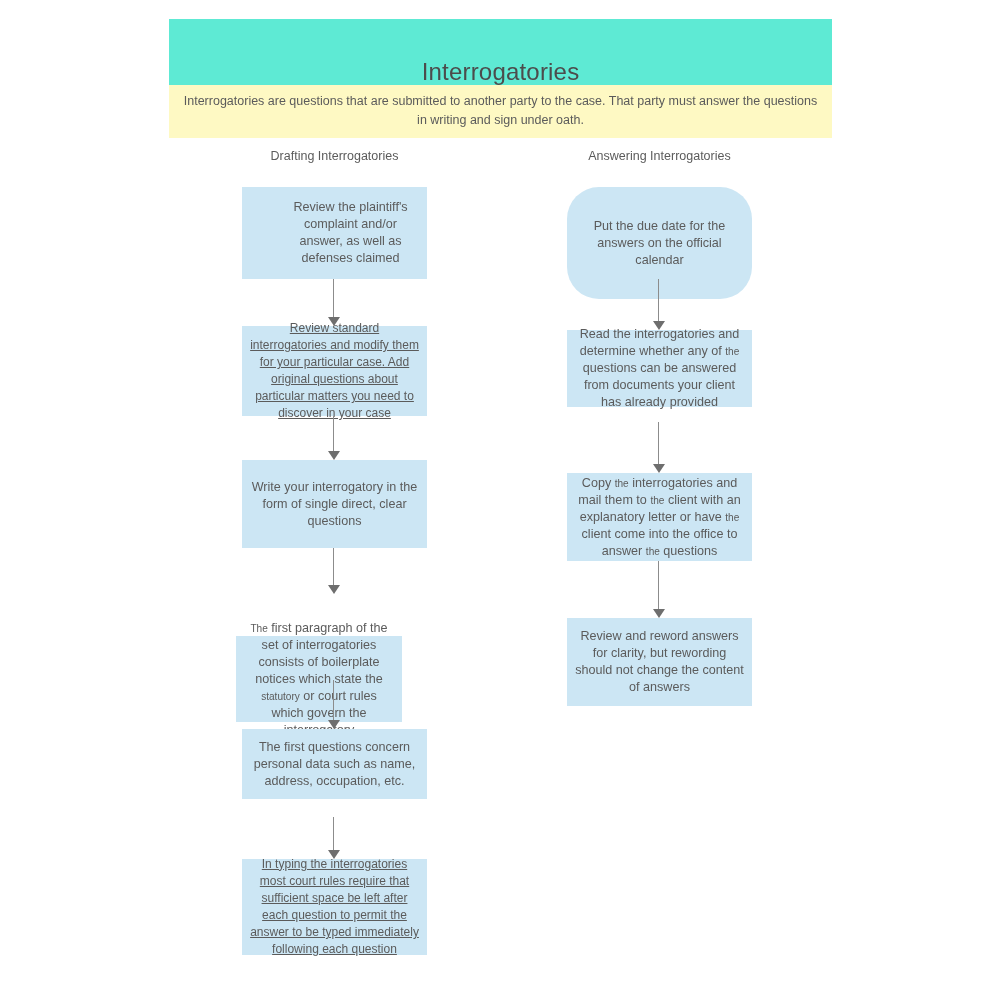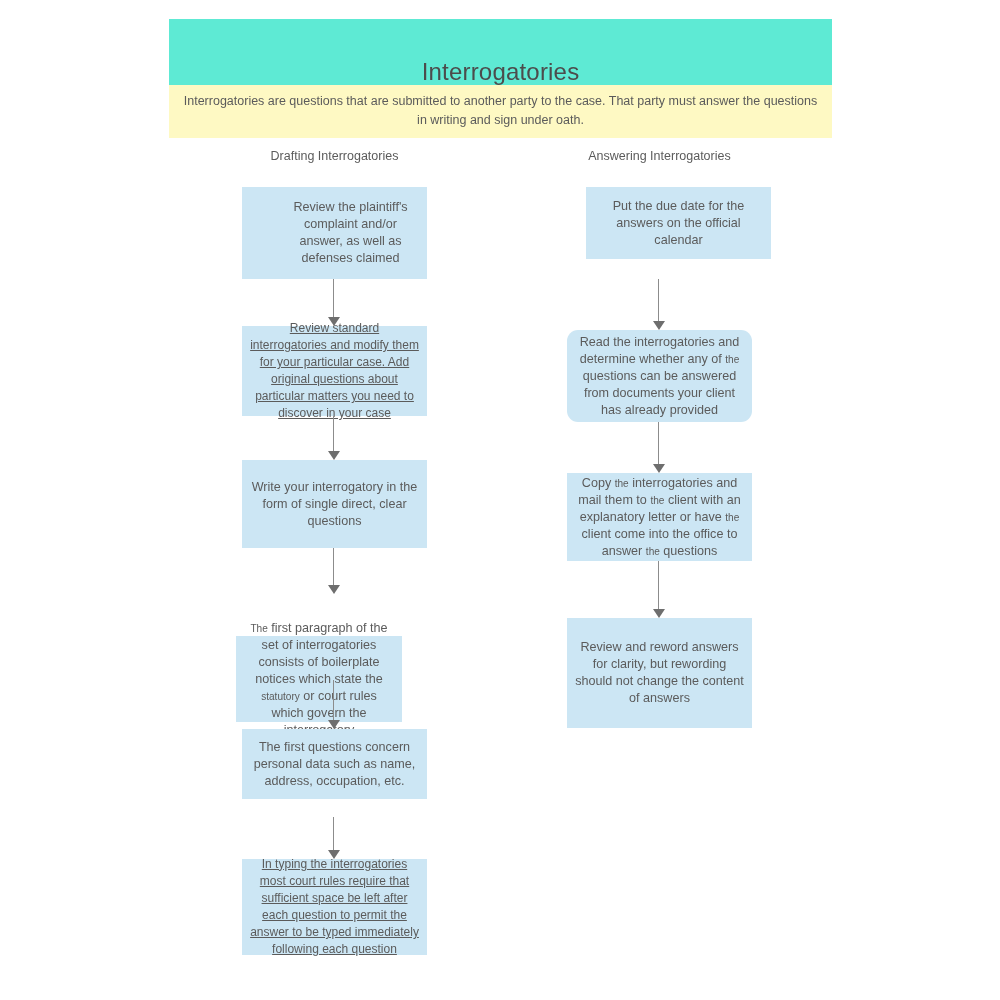--- a/index.html
+++ b/index.html
@@ -173,33 +173,33 @@
   </div>
   <div class="conn" style="left:327px; top:680px; height:49px;">
     <div class="line" style="height:40px;"></div>
     <div class="head" style="top:40px;"></div>
   </div>
   <div class="conn" style="left:327px; top:817px; height:42px;">
     <div class="line" style="height:33px;"></div>
     <div class="head" style="top:33px;"></div>
   </div>
 
-  <div class="node size-normal" style="left:586px; top:187px; width:185px; height:72px;">
+  <div class="node size-normal" style="left:567px; top:187px; width:185px; height:112px;border-radius:32px;">
     <span class="node-text">Put the due date for the answers on the official calendar</span>
   </div>
 
-  <div class="node size-normal" style="left:567px; top:330px; width:185px; height:92px;border-radius:11px;">
+  <div class="node size-normal" style="left:567px; top:330px; width:185px; height:77px;">
     <span class="node-text">Read the interrogatories and determine whether any of <span class="sm">the</span> questions can be answered from documents your client has already provided</span>
   </div>
 
   <div class="node size-normal" style="left:567px; top:473px; width:185px; height:88px;">
     <span class="node-text">Copy <span class="sm">the</span> interrogatories and mail them to <span class="sm">the</span> client with an explanatory letter or have <span class="sm">the</span> client come into the office to answer <span class="sm">the</span> questions</span>
   </div>
 
-  <div class="node size-normal" style="left:567px; top:618px; width:185px; height:110px;">
+  <div class="node size-normal" style="left:567px; top:618px; width:185px; height:88px;">
     <span class="node-text">Review and reword answers for clarity, but rewording should not change the content of answers</span>
   </div>
 
   <div class="conn" style="left:652px; top:279px; height:51px;">
     <div class="line" style="height:42px;"></div>
     <div class="head" style="top:42px;"></div>
   </div>
   <div class="conn" style="left:652px; top:422px; height:51px;">
     <div class="line" style="height:42px;"></div>
     <div class="head" style="top:42px;"></div>

